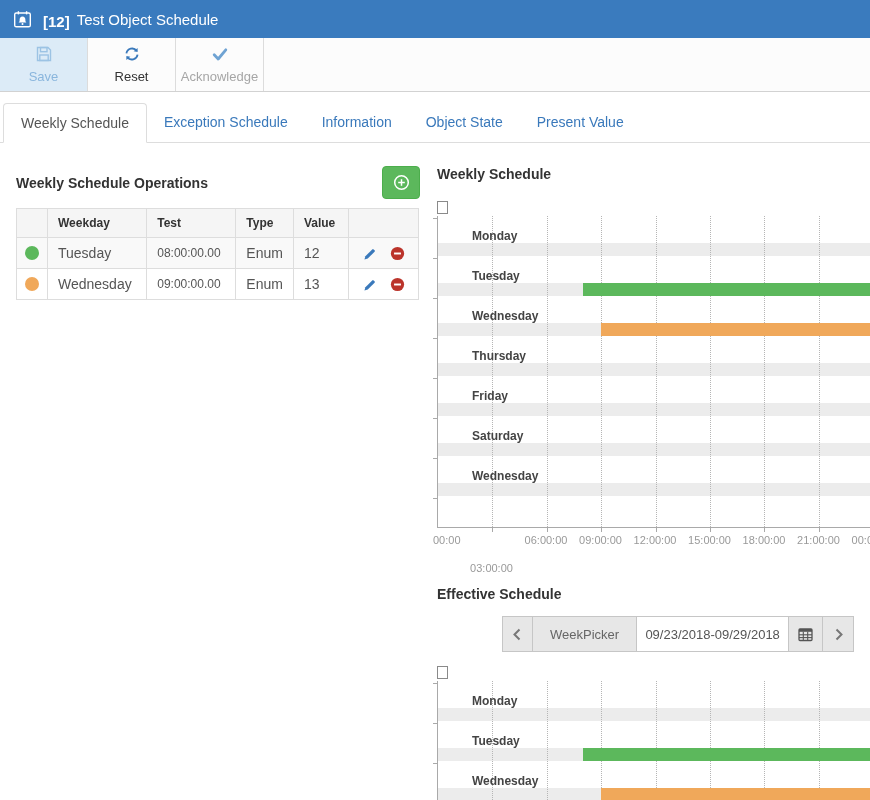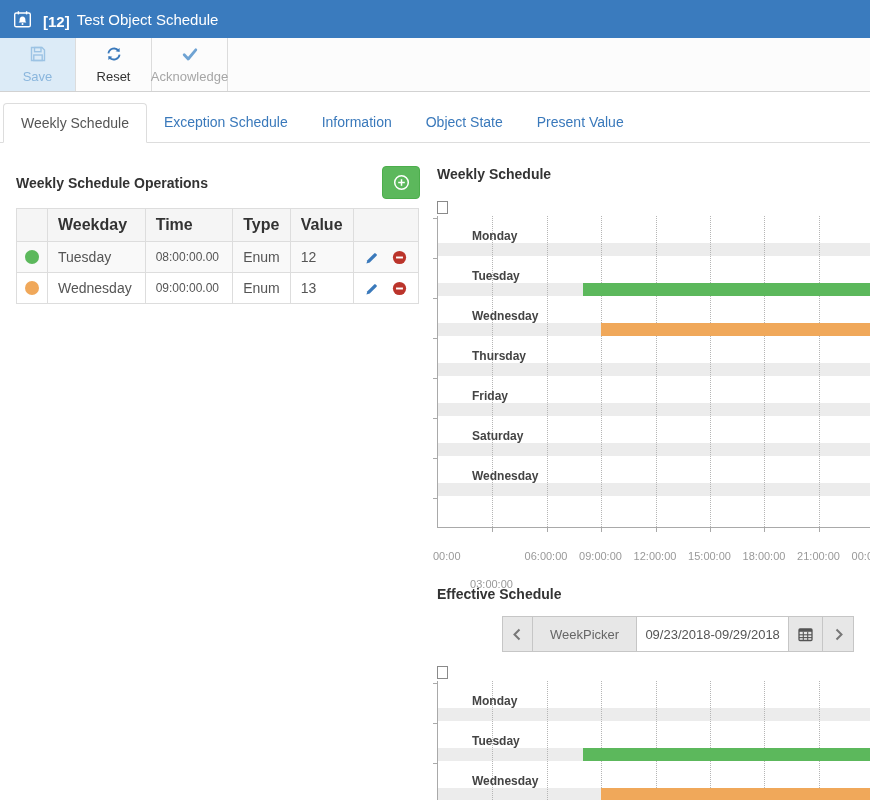--- a/index.html
+++ b/index.html
@@ -8,21 +8,21 @@
 
   
   .titlebar { height:38px; background:#3a7bbe; display:flex; align-items:center;
     padding:0 13px; color:#fff; }
   .titlebar .badge { font-weight:bold; font-size:15px; margin:4px 7px 0 11px; }
   .titlebar .title { font-size:15px; }
 
   
   .toolbar { height:54px; display:flex; background:#fcfcfc;
     border-bottom:1px solid #d2d2d2; }
-  .tbtn { width:76px; border-right:1px solid #dcdcdc; display:flex;
+  .tbtn { width:88px; border-right:1px solid #dcdcdc; display:flex;
     flex-direction:column; align-items:center; justify-content:center;
     gap:6px; cursor:pointer; }
   .tbtn .tlabel { font-size:13px; color:#333; }
   .tbtn.save { background:#dcebf7; }
   .tbtn.save .tlabel { color:#8ab6dd; }
   .tbtn.ack .tlabel { color:#a6a6a6; }
 
   
   .tabs { display:flex; margin-top:11px; padding-left:3px; border-bottom:1px solid #ddd; }
   .tab { padding:11px 17px; font-size:14px; color:#3a79bb; cursor:pointer;
@@ -35,21 +35,21 @@
   .left { width:404px; flex:none; }
   .right { margin-left:17px; width:440px; flex:none; }
   h3 { font-size:14px; font-weight:bold; color:#333; }
 
   
   .panel-head { display:flex; justify-content:space-between; align-items:center; height:33px; }
   .add-btn { width:38px; height:33px; background:#5cb85c; border:1px solid #4cae4c;
     border-radius:4px; display:flex; align-items:center; justify-content:center; cursor:pointer; }
   table { border-collapse:collapse; margin-top:9px; width:403px; font-size:14px; color:#555; }
   th,td { border:1px solid #ddd; padding:7px 10px; text-align:left; }
-  th { color:#333; background:#f5f5f5; font-size:16px; }
+  th { color:#333; background:#f5f5f5; font-size:12px; }
   tr.r0 td { background:#f9f9f9; }
   td.dot-cell { padding:7px 8px; }
   .dot { width:14px; height:14px; border-radius:50%; display:block; }
   td.time { font-size:12px; }
   td.actions { padding:7px 6px; }
   .act-wrap { display:flex; align-items:center; justify-content:center; gap:13px; }
   .icon-btn { display:inline-flex; cursor:pointer; }
 
   
   .chart { margin-top:19px; }
@@ -65,21 +65,21 @@
     background:#ececec; z-index:0; }
   .bar { position:absolute; bottom:2px; height:13px; z-index:2; }
   .grid { position:absolute; top:0; bottom:0; width:0;
     border-left:1px dotted #b5b5b5; z-index:1; }
   .xtick { position:absolute; bottom:-5px; height:4px; width:0;
     border-left:1px solid #a9a9a9; }
   .ytick { position:absolute; left:-5px; width:4px; height:0;
     border-top:1px solid #a9a9a9; }
   .xaxis { position:relative; width:436px; height:16px; margin-top:3px;
     font-size:11px; color:#999; }
-  .xlab { position:absolute; top:19px; transform:translateX(-50%); white-space:nowrap; }
+  .xlab { position:absolute; top:3px; transform:translateX(-50%); white-space:nowrap; }
 
   
   .eff-head { margin-top:39px; }
   .weekpicker { margin-top:14px; margin-left:65px; display:inline-flex;
     align-items:stretch; height:36px; border:1px solid #c6c6c6; background:#e7e7e7; }
   .wp-seg { display:flex; align-items:center; justify-content:center;
     border-right:1px solid #c6c6c6; cursor:pointer; }
   .wp-prev, .wp-next { width:30px; }
   .wp-next { border-right:none; }
   .wp-label { padding:0 17px; font-size:13px; color:#666; }
@@ -166,21 +166,21 @@
           <col style="width:100px">
           <col style="width:90px">
         <col style="width:55px">
           <col style="width:55px">
           <col style="width:73px">
       </colgroup>
       <thead>
         <tr>
           <th></th>
           <th>Weekday</th>
-          <th>Time</th>
+          <th>Test</th>
           <th>Type</th>
           <th>Value</th>
           <th></th>
         </tr>
       </thead>
       <tbody>
         <tr class="r0">
           <td class="dot-cell">
               <span class="dot" style="background: rgb(92, 184, 92);"></span>
             </td>

